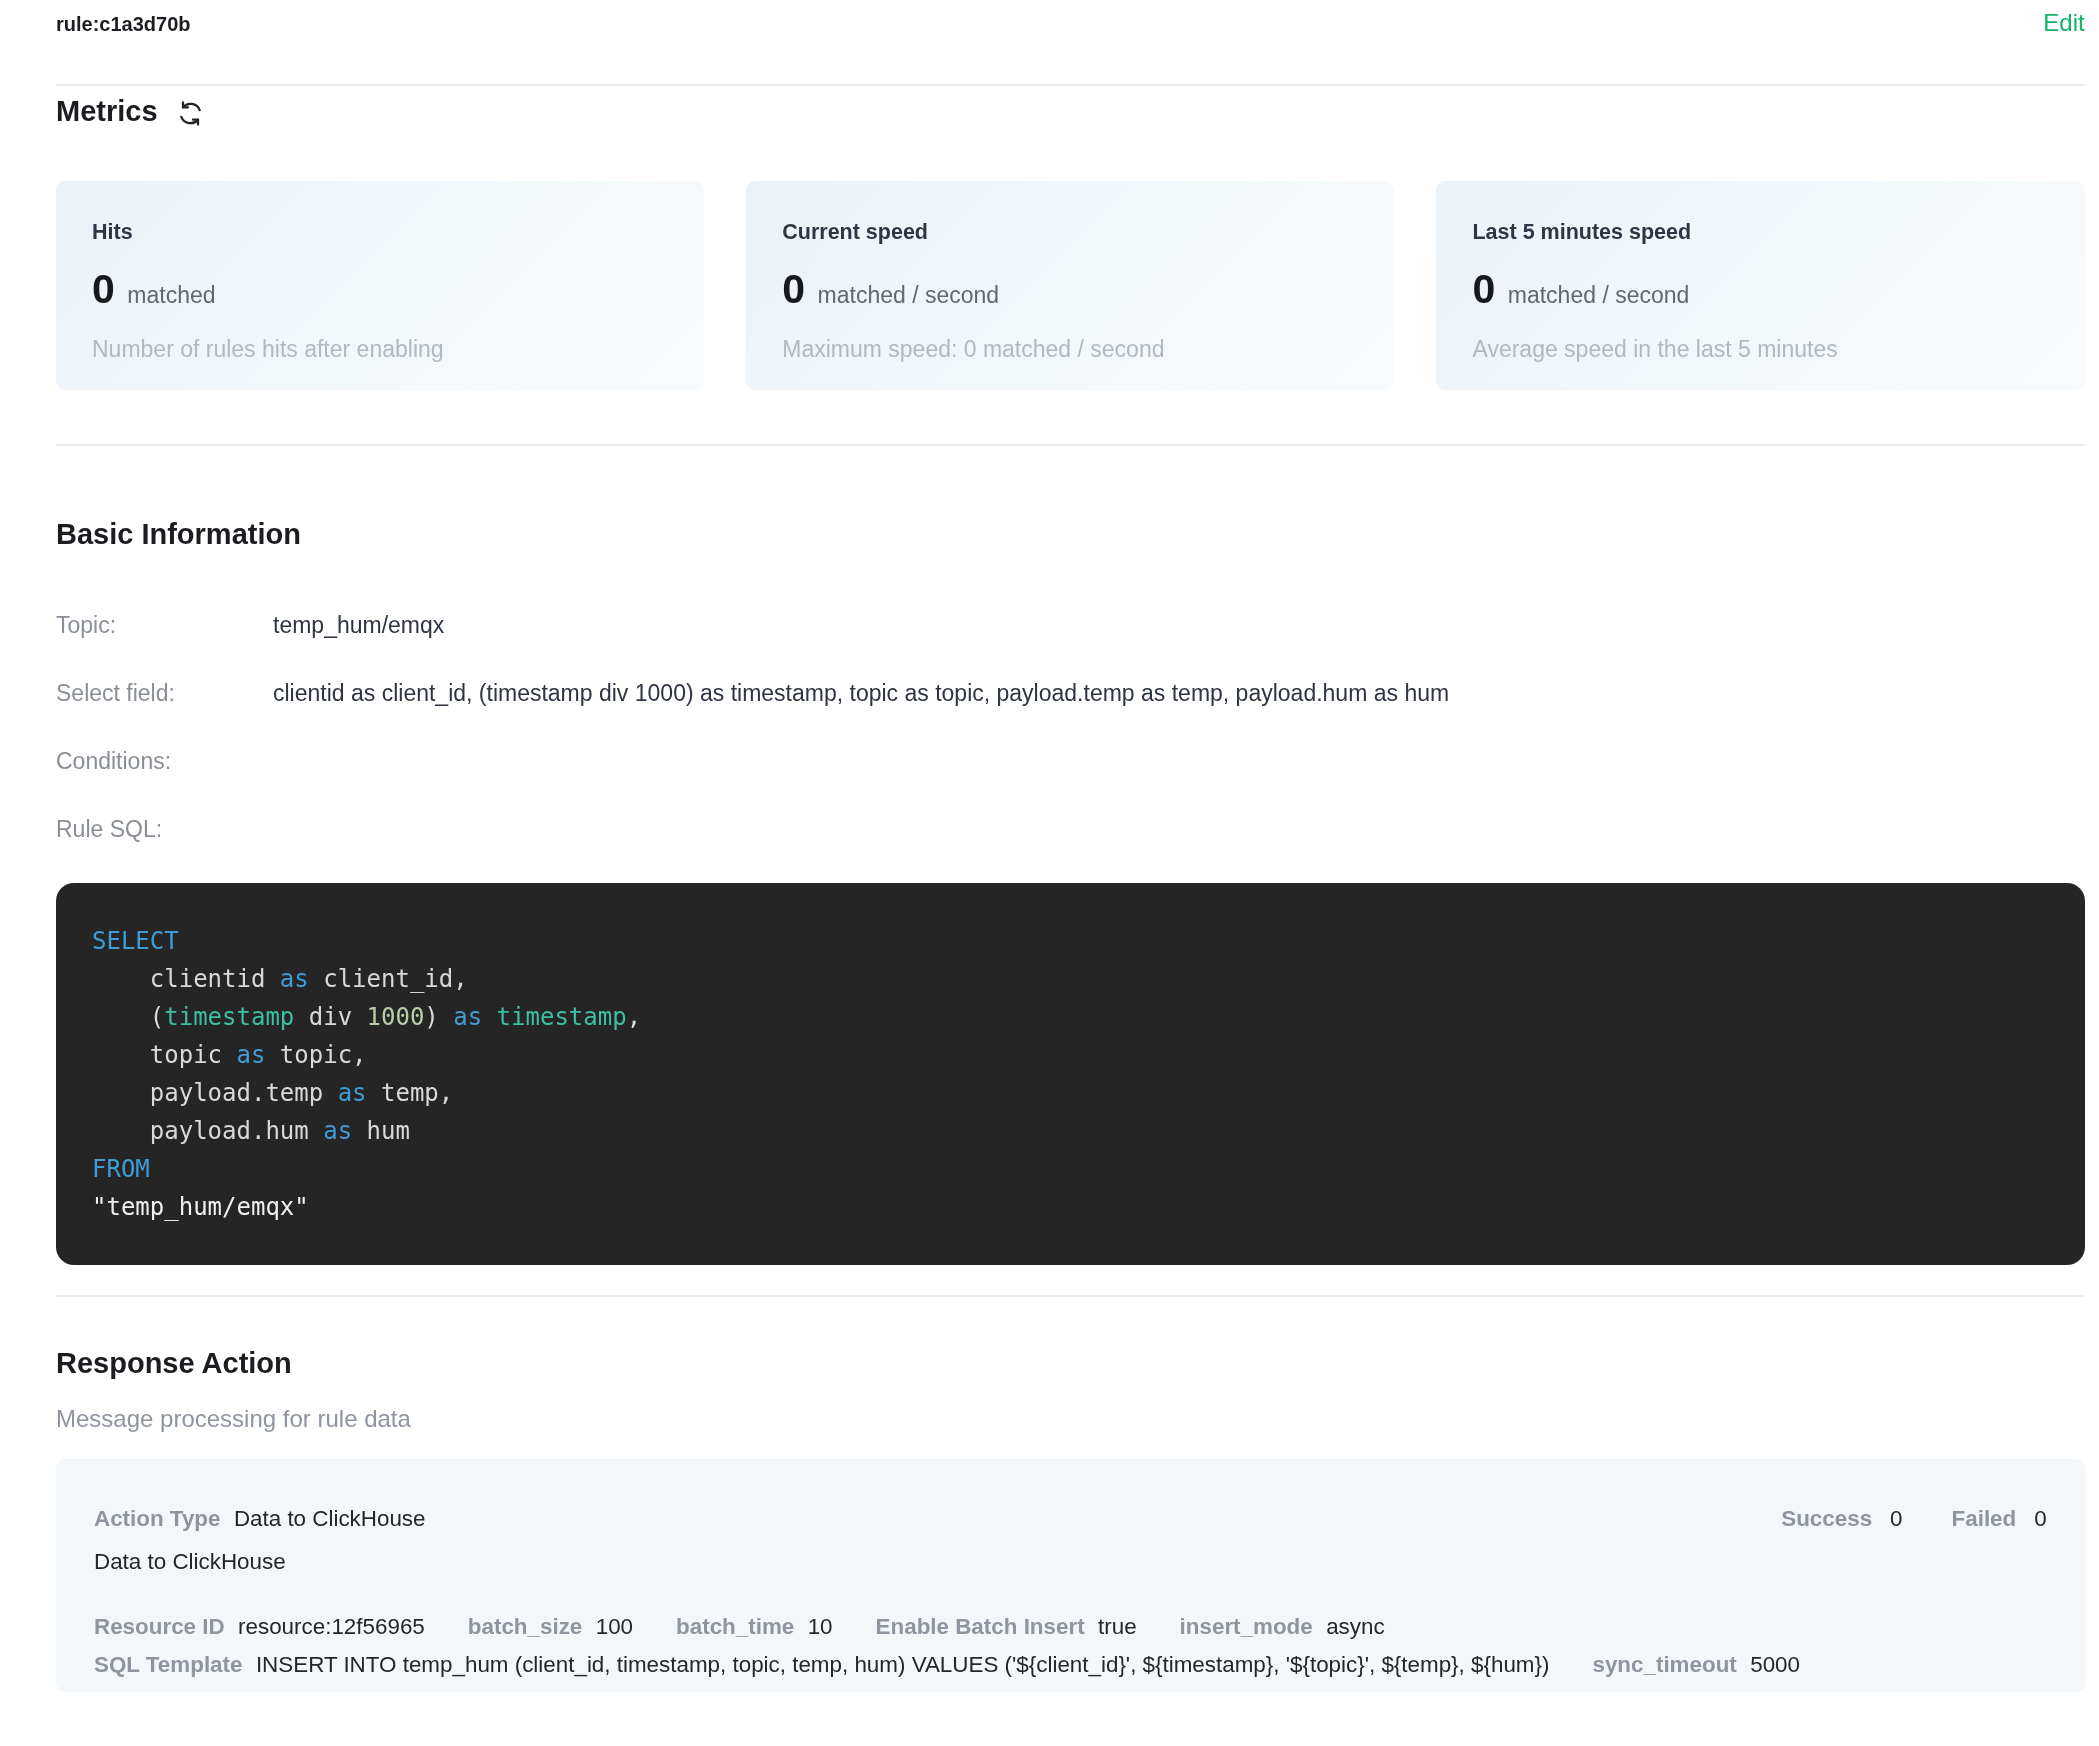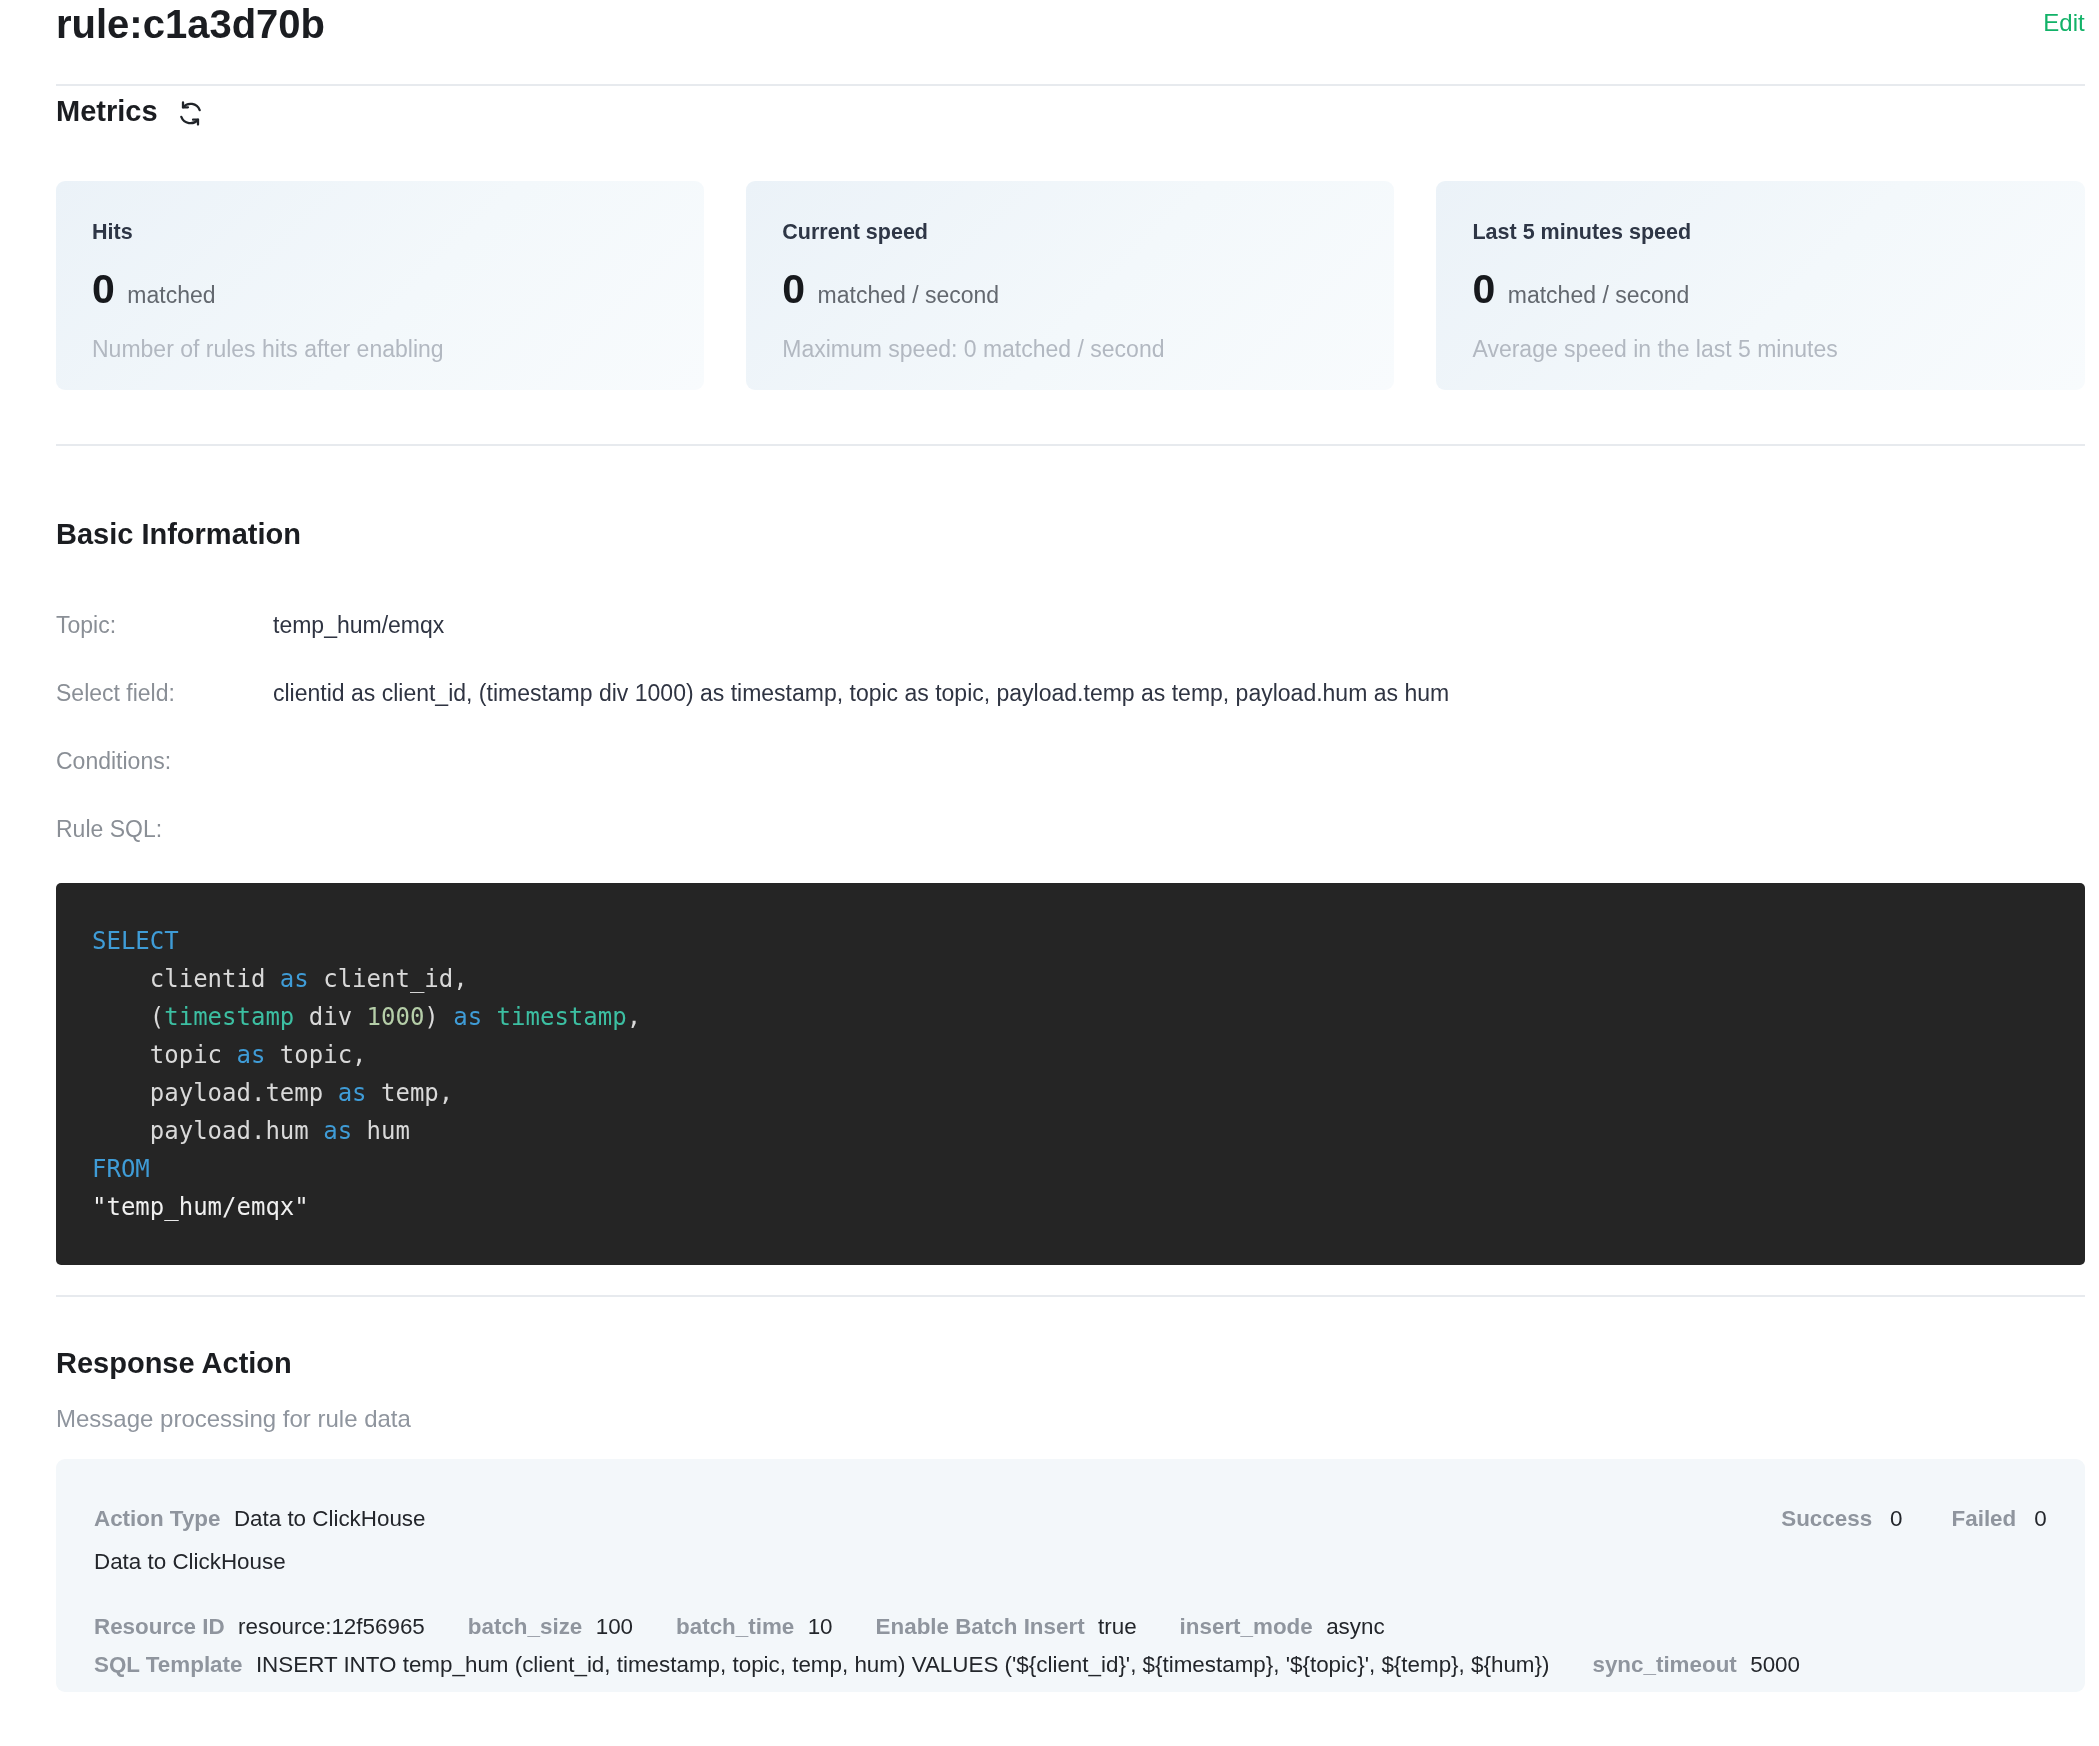--- a/index.html
+++ b/index.html
@@ -8,21 +8,21 @@
     width: 2099px; height: 1746px;
     background: #ffffff;
     font-family: "Liberation Sans", sans-serif;
     color: #23262b;
     overflow: hidden;
   }
   .container { padding: 5.4px 14.3px 0 56px; }
 
   
   .page-header { display: flex; justify-content: space-between; align-items: flex-start; }
-  .page-title { font-size: 40px; font-weight: 700; color: #1b1d21; line-height: 39px; margin: 0; }
+  .page-title { font-size: 20px; font-weight: 700; color: #1b1d21; line-height: 39px; margin: 0; }
   .edit-link { font-size: 24px; color: #12b268; line-height: 32px; margin-top: 1.8px; text-decoration: none; cursor: pointer; }
 
   .divider { height: 1.8px; background: #e7eaee; border: none; }
   .divider-1 { margin-top: 40px; }
   .divider-2 { margin-top: 54px; }
   .divider-3 { margin-top: 30px; }
 
   
   .section-heading { font-size: 29px; font-weight: 700; color: #1b1d21; line-height: 36px; margin: 0; }
   .metrics-heading-row { display: flex; align-items: center; gap: 18px; }
@@ -47,21 +47,21 @@
   .basic-info-heading { margin-top: 70px; }
   .info-rows { margin-top: 59px; }
   .info-row { display: grid; grid-template-columns: 217px auto; margin-bottom: 39px; min-height: 29px; }
   .info-label { font-size: 23px; color: #8a8f96; line-height: 29px; }
   .info-value { font-size: 23px; color: #2f3442; line-height: 29px; white-space: nowrap; }
 
   
   .code-block {
     margin-top: 12.5px;
     background: #252525;
-    border-radius: 5px;
+    border-radius: 18px;
     padding: 39px 36px;
     font-family: "DejaVu Sans Mono", monospace;
     font-size: 24px;
     line-height: 38px;
     white-space: pre;
     color: #d9d9d9;
   }
   .tok-kw { color: #3f9cd7; }
   .tok-fn { color: #3cbfa2; }
   .tok-num { color: #b5cea8; }

